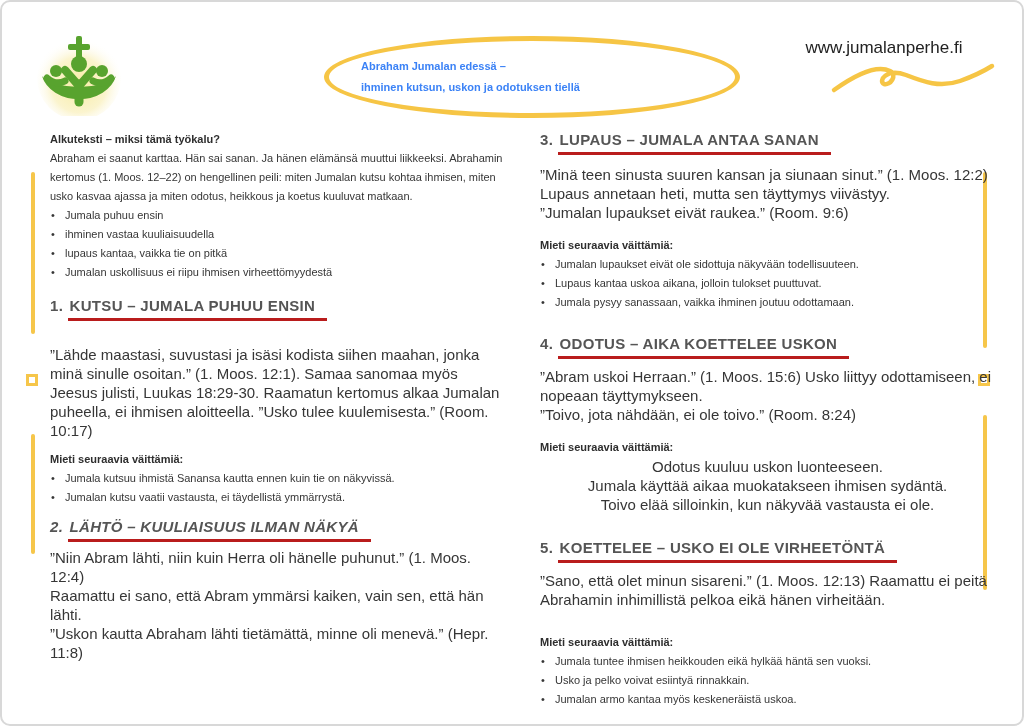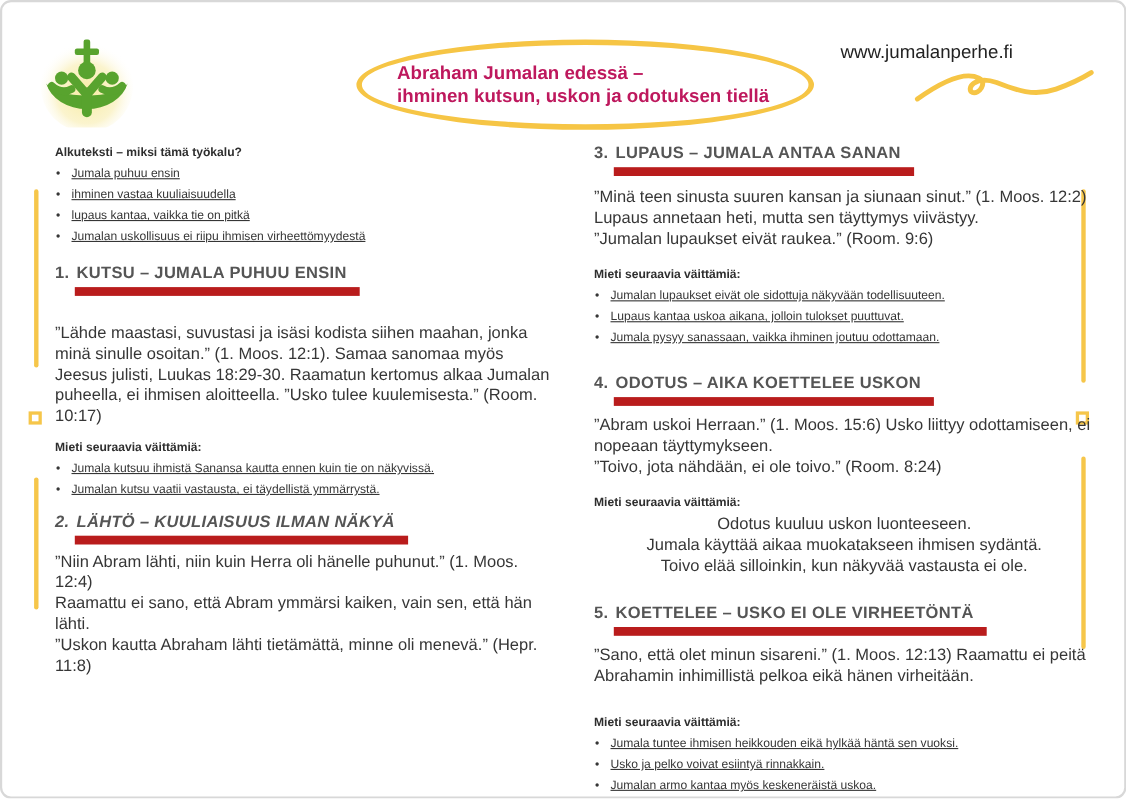--- a/index.html
+++ b/index.html
@@ -7,37 +7,37 @@
     position:relative;width:1024px;height:726px;box-sizing:border-box;
     background:#fff;border:2px solid #d8d8d8;border-radius:10px;overflow:hidden;
     font-family:"Liberation Sans",sans-serif;color:#363636;
   }
   
   .logo{position:absolute;left:32px;top:24px;width:90px;height:90px;}
   .oval{
     position:absolute;left:322px;top:34px;width:416px;height:82px;box-sizing:border-box;
     border:5px solid #F6C545;border-radius:50%;
     display:flex;flex-direction:column;justify-content:center;
-    padding:0 16px 0 32px;font-weight:bold;font-size:17px;line-height:21px;color:#be185d;
+    padding:0 16px 0 32px;font-weight:bold;font-size:11px;line-height:21px;color:#3b82f6;
   }
-  .site{position:absolute;right:18px;top:36px;width:240px;text-align:left;}
+  .site{position:absolute;right:18px;top:36px;width:240px;text-align:center;}
   .site .url{font-size:17px;color:#222;text-decoration:none;display:inline-block;}
   .site svg{display:block;margin:0 6px 0 auto;}
   
   .rule{position:absolute;width:4px;background:#F6C64A;border-radius:2px;}
   .sqmark{position:absolute;width:12px;height:12px;box-sizing:border-box;border:3px solid #F6C64A;background:#fff;}
   
   .col{position:absolute;top:128px;font-size:15px;line-height:19px;}
   .col-left{left:48px;width:456px;}
   .col-right{left:538px;width:455px;}
   h3,h4,p,ul{margin:0;padding:0;font-size:11px;line-height:19px;}
   .b{font-weight:bold;color:#2e2e2e;}
   .sec-h{font-weight:bold;color:#555;letter-spacing:.3px;font-size:15px;}
-  .sec-h .t{display:inline-block;border-bottom:8px solid #b91c1c;padding:0 12px 3px 2px;}
-  ul{list-style:none;text-decoration:underline;}
+  .sec-h .t{display:inline-block;border-bottom:3px solid #b91c1c;padding:0 12px 3px 2px;}
+  ul{list-style:none;}
   li{position:relative;padding-left:15px;}
   li::before{content:"\2022";position:absolute;left:1px;top:0;color:#363636;}
   .plain div{padding-left:0;text-align:center;}
 </style>
 </head>
 <body>
 
 <div class="page">
 
   <div class="logo">
@@ -82,20 +82,21 @@
   <div class="rule" style="left:29px;top:170px;height:162px;"></div>
   <div class="sqmark" style="left:24px;top:372px;"></div>
   <div class="rule" style="left:29px;top:432px;height:120px;"></div>
   <div class="rule" style="left:981px;top:170px;height:176px;"></div>
   <div class="sqmark" style="left:976px;top:372px;"></div>
   <div class="rule" style="left:981px;top:413px;height:175px;"></div>
 
   <div class="col col-left">
 
     <h3 class="b">Alkuteksti – miksi tämä työkalu?</h3>
+    <p>Abraham ei saanut karttaa. Hän sai sanan. Ja hänen elämänsä muuttui liikkeeksi. Abrahamin kertomus (1. Moos. 12–22) on hengellinen peili: miten Jumalan kutsu kohtaa ihmisen, miten usko kasvaa ajassa ja miten odotus, heikkous ja koetus kuuluvat matkaan.</p>
     <ul>
       <li>Jumala puhuu ensin</li>
       <li>ihminen vastaa kuuliaisuudella</li>
       <li>lupaus kantaa, vaikka tie on pitkä</li>
       <li>Jumalan uskollisuus ei riipu ihmisen virheettömyydestä</li>
     </ul>
 
     <h3 class="sec-h" style="margin-top:14px;">
       <span>1.</span>
       <span class="t">KUTSU – JUMALA PUHUU ENSIN</span>

